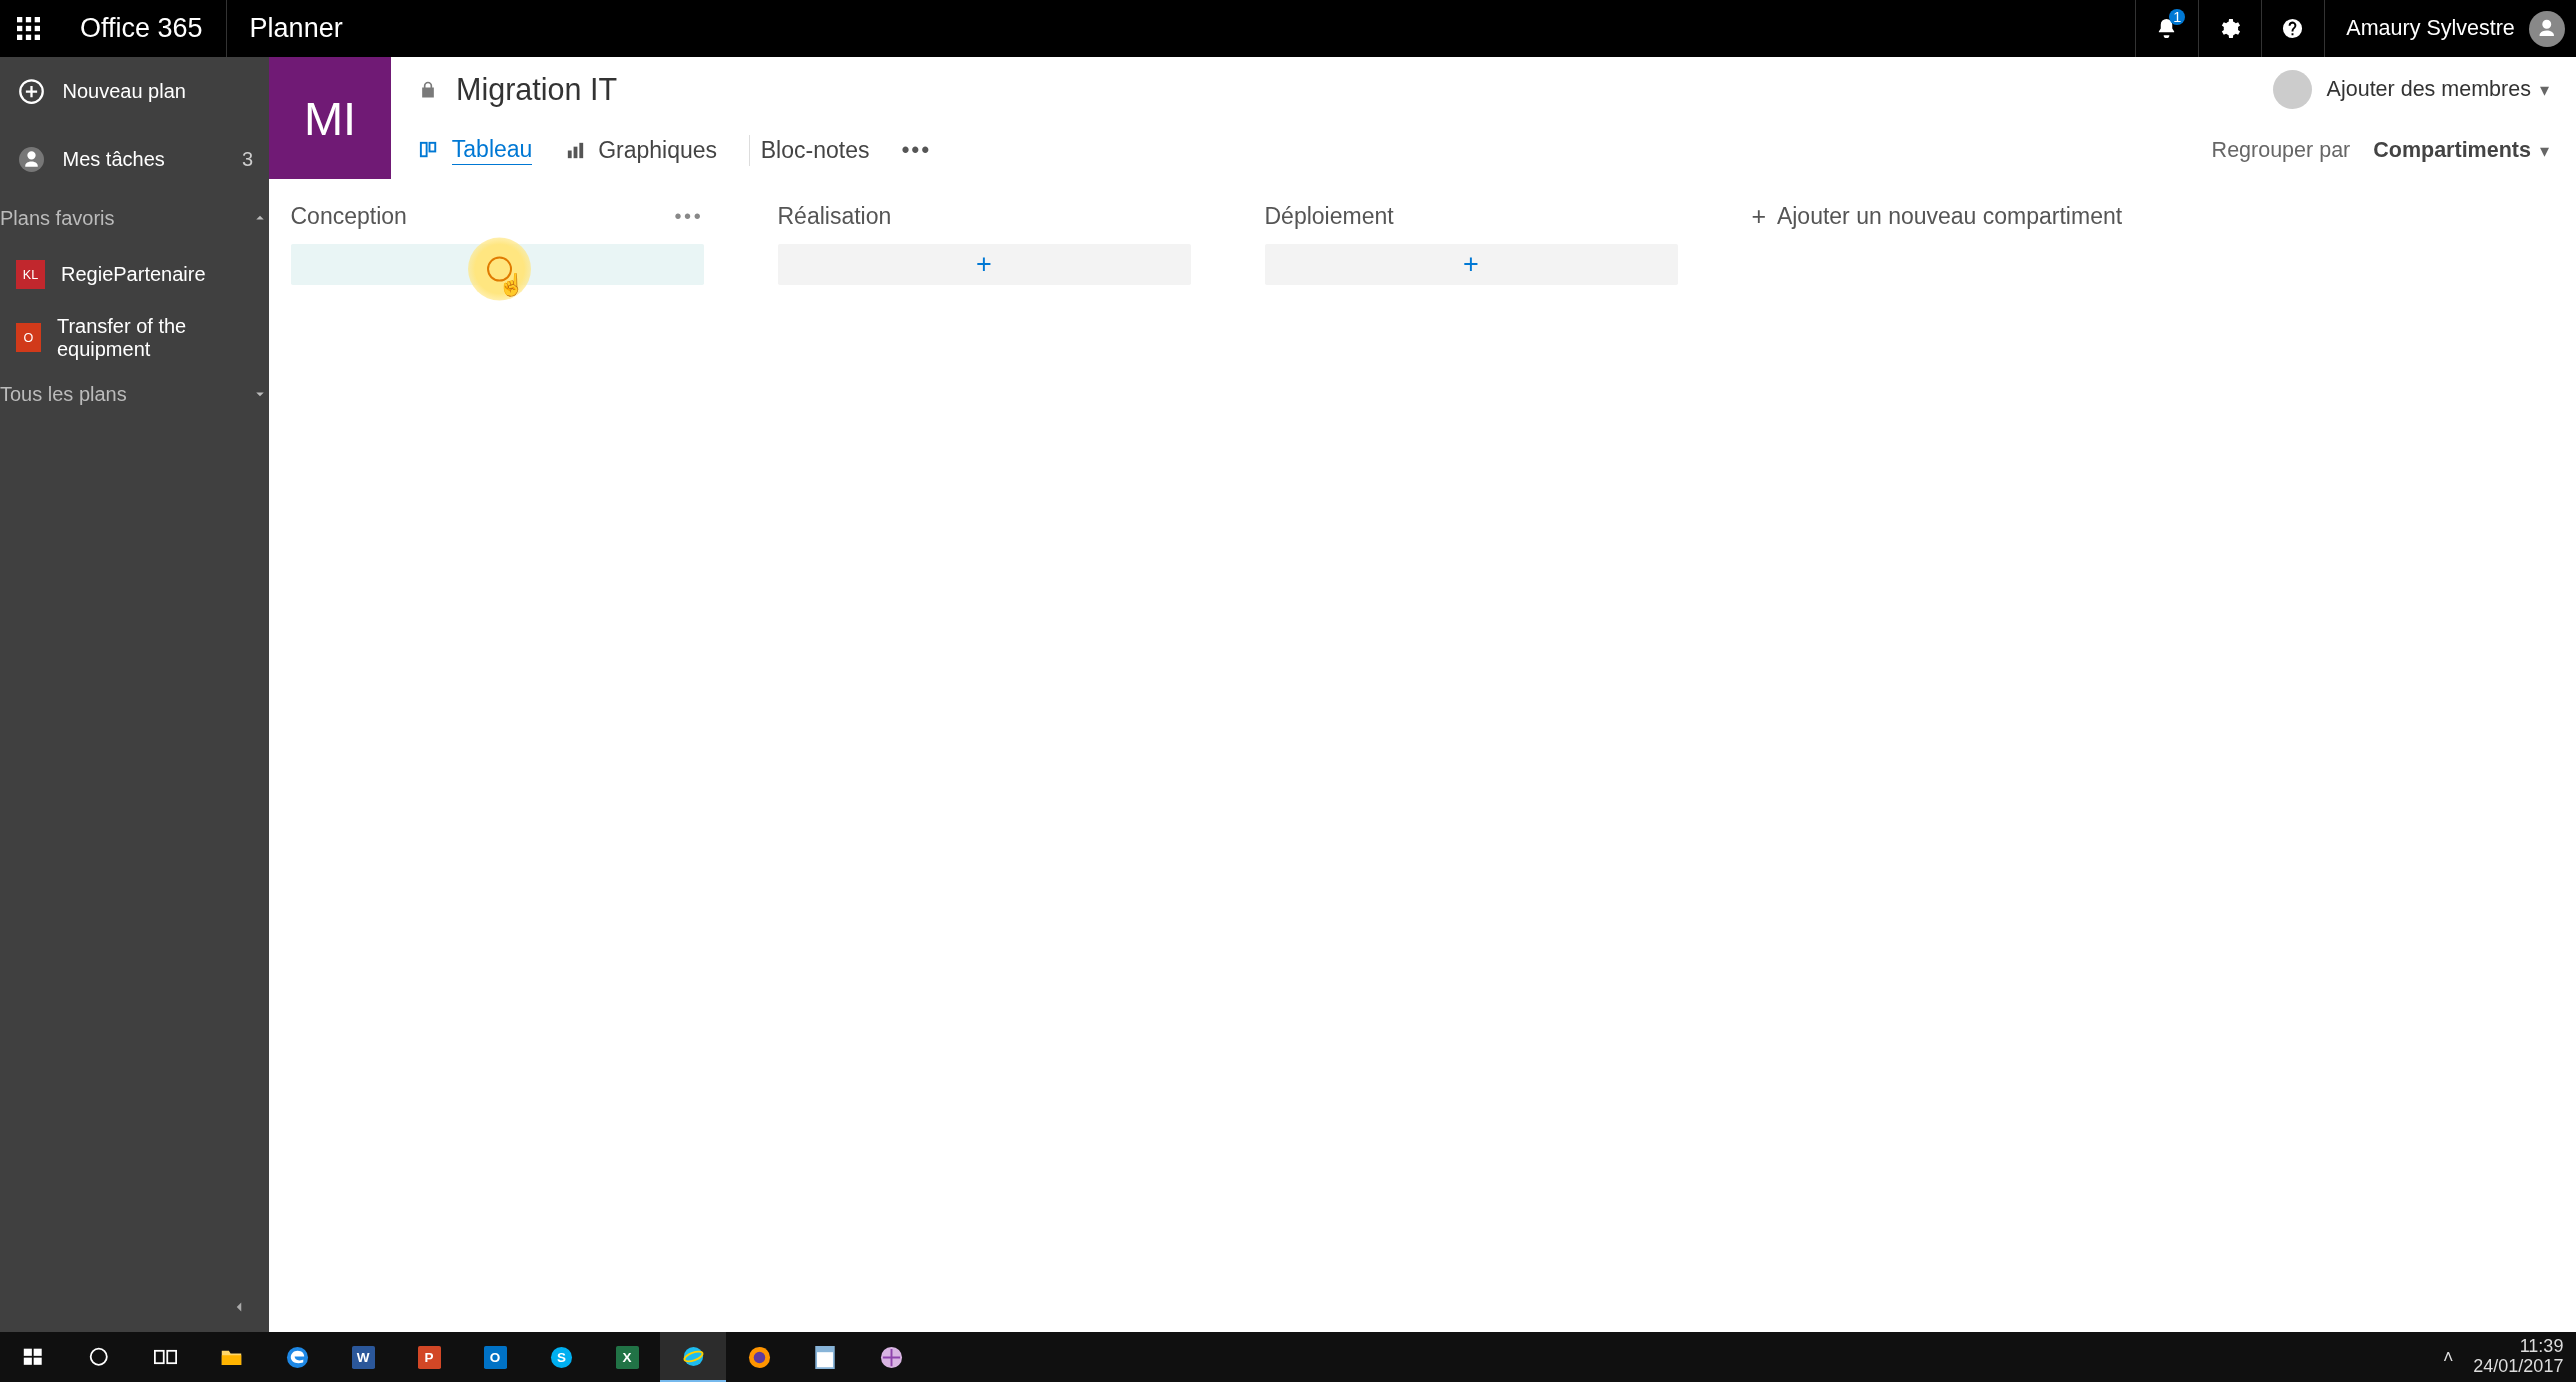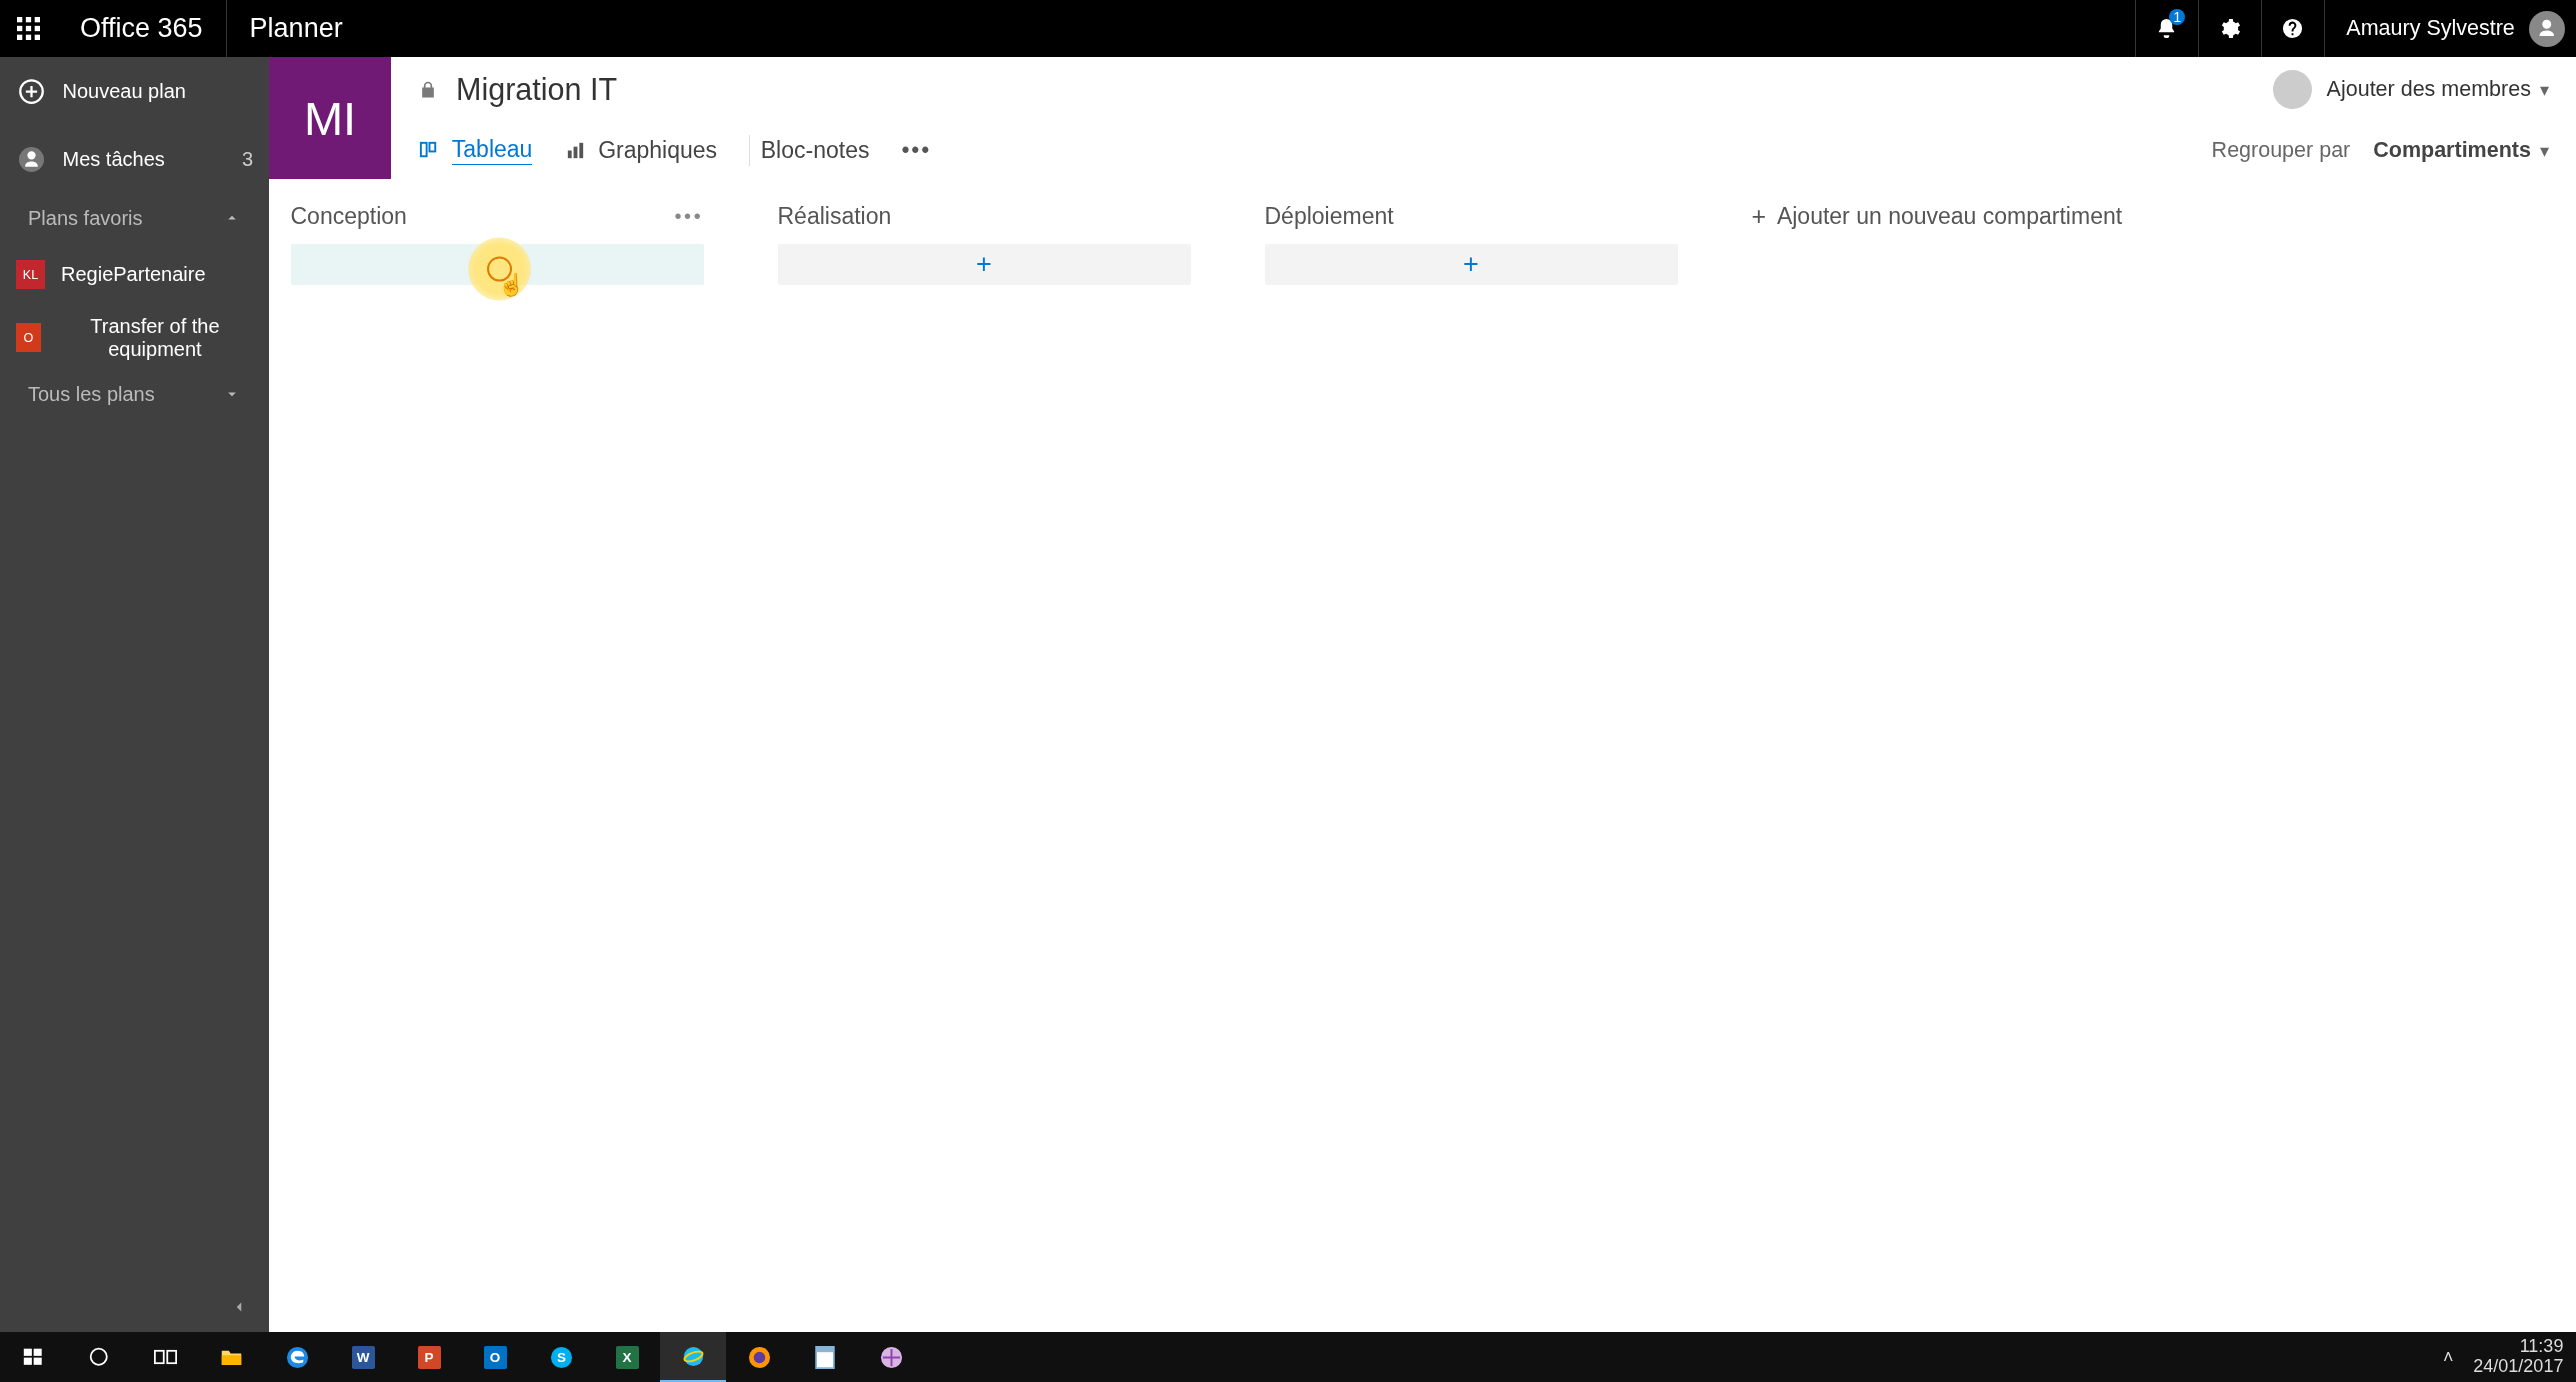--- a/index.html
+++ b/index.html
@@ -38,25 +38,25 @@
   position: absolute; top: 57px; bottom: 50px; left: 0; width: 269px;
   background: #404040; color: #fff; display: flex; flex-direction: column;
 }
 .leftnav .nav-item {
   display: flex; align-items: center; height: 68px; padding: 0 16px;
 }
 .leftnav .nav-item .ico { width: 30.5px; height: 30.5px; display: flex; align-items: center; justify-content: center; margin-right: 16px; }
 .leftnav .nav-item .lbl { font-size: 20px; font-weight: 400; }
 .leftnav .nav-item .count { margin-left: auto; font-size: 20px; color: #ccc; }
 .leftnav .section {
-  display: flex; align-items: center; height: 50px; padding: 0 28px; color: #bbb; font-size: 20px;
+  display: flex; align-items: center; height: 50px; padding: 0 0; color: #bbb; font-size: 20px;
 }
 .leftnav .section .chev { margin-left: auto; }
 .leftnav .plan-item {
-  display: flex; align-items: center; height: 63px; padding: 0 16px; font-size: 20px; text-align: center;
+  display: flex; align-items: center; height: 63px; padding: 0 16px; font-size: 20px;
 }
 .leftnav .plan-chip {
   width: 29px; height: 29px; display: flex; align-items: center; justify-content: center;
   font-size: 12.6px; color: #fff; margin-right: 16px;
 }
 .leftnav .collapse {
   margin-top: auto; height: 50px; display: flex; align-items: center; justify-content: flex-end;
   padding-right: 21.5px; color: #aaa;
 }
 

